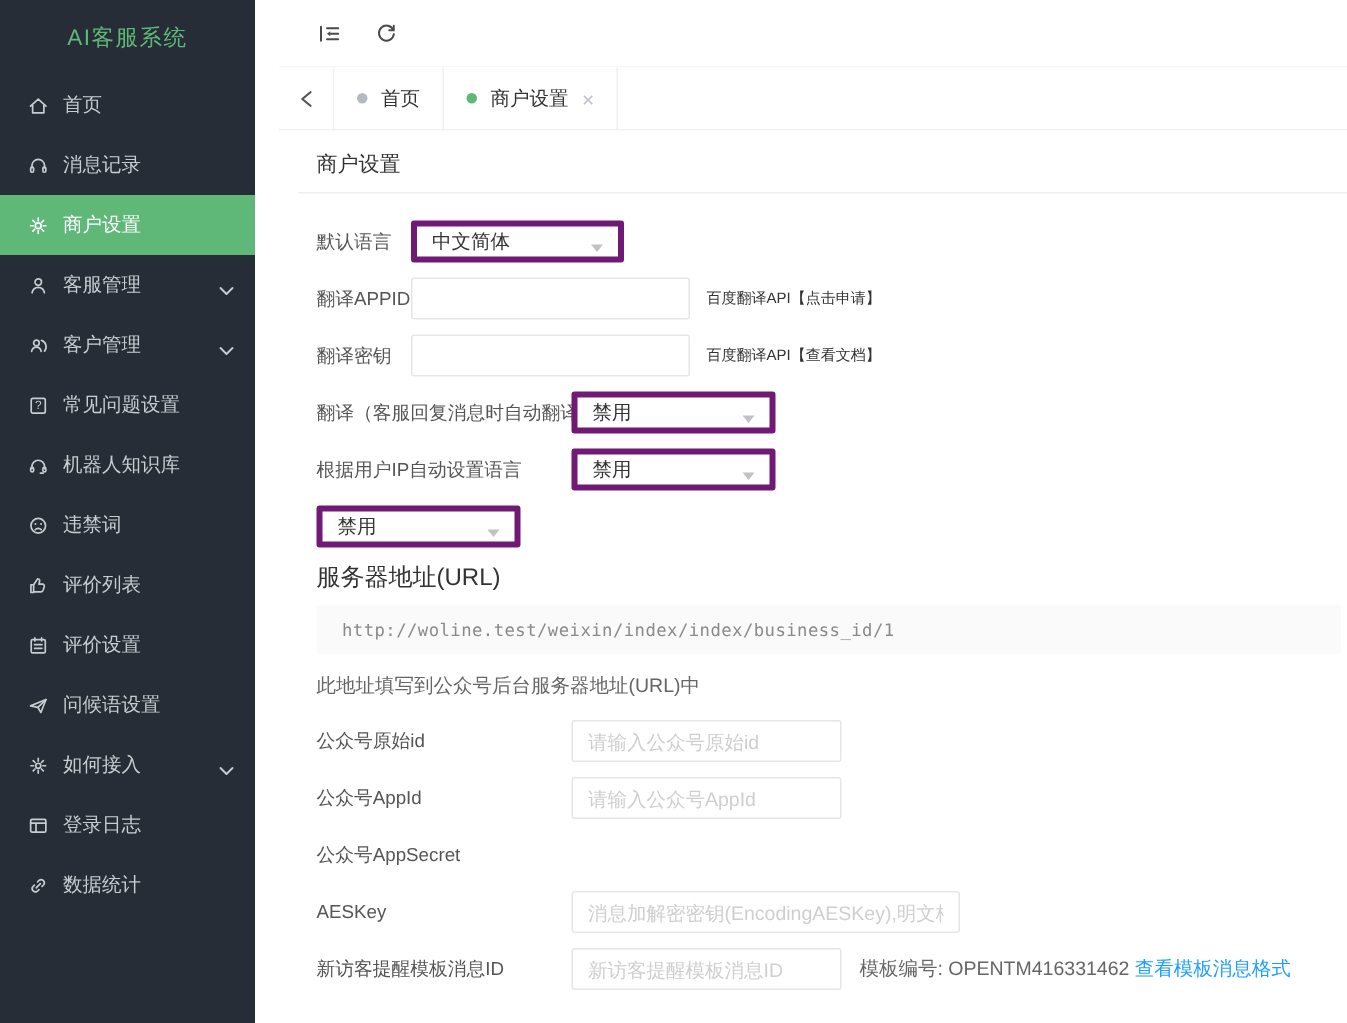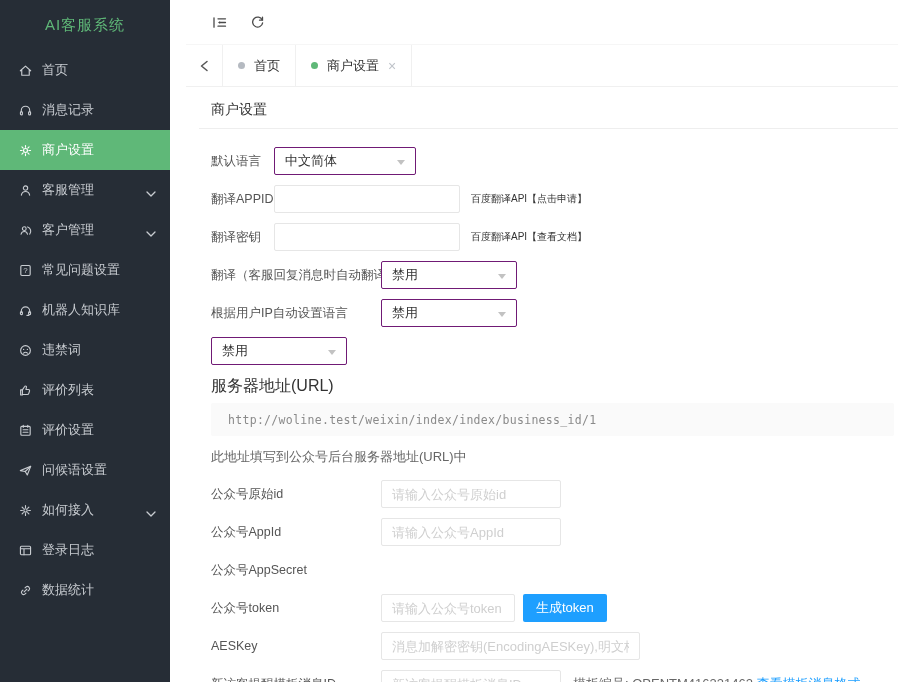--- a/index.html
+++ b/index.html
@@ -34,21 +34,21 @@
   .tab .tab-label { font-size:13px; color:#333; }
   .tab .tab-close { margin-left:9px; color:#bfc3c9; font-size:14px; line-height:1; cursor:pointer; }
 
   .content { flex:1; background:#fff; padding-left:13px; overflow:hidden; }
   .page-title { padding:14px 0 9px 12px; font-size:14px; color:#333; border-bottom:1px solid #eeeeee; }
   .form { padding-left:12px; padding-top:18px; }
   .row { display:flex; align-items:center; margin-bottom:10px; height:28px; }
   .row .lbl { font-size:12.5px; color:#555; white-space:nowrap; }
   .lbl-s { width:63px; flex:0 0 63px; }
   .lbl-l { width:170px; flex:0 0 170px; }
-  .sel { height:28px; border:1px solid #701a75; border-radius:2px; background:#fff; display:flex;
+  .sel { height:28px; border:4px solid #701a75; border-radius:2px; background:#fff; display:flex;
          align-items:center; padding:0 24px 0 10px; position:relative; color:#333; font-size:13px; cursor:pointer; }
   .sel:after { content:""; position:absolute; right:10px; top:12px; border-left:4px solid transparent;
                border-right:4px solid transparent; border-top:5px solid #c2c2c2; }
   .sel-lang { width:142px; }
   .sel-mid  { width:136px; }
   .inp { height:28px; border:1px solid #e6e6e6; border-radius:2px; padding:0 10px; font-size:13px;
          color:#333; outline:none; font-family:inherit; background:#fff; }
   .inp::placeholder { color:#cfcfcf; }
   .inp-a { width:186px; }
   .inp-b { width:180px; }
@@ -325,25 +325,20 @@
 
         <div class="row">
           <span class="lbl lbl-l">公众号AppId</span>
           <input class="inp inp-b" type="text" placeholder="请输入公众号AppId" style="">
         </div>
 
         <div class="row">
           <span class="lbl lbl-l">公众号AppSecret</span>
         </div>
 
-        <div class="row">
-          <span class="lbl lbl-l">公众号token</span>
-          <input class="inp inp-token" type="text" placeholder="请输入公众号token" style="">
-          <button class="btn-blue">生成token</button>
-        </div>
 
         <div class="row">
           <span class="lbl lbl-l">AESKey</span>
           <input class="inp inp-aes" type="text" placeholder="消息加解密密钥(EncodingAESKey),明文格式请留空" style="">
         </div>
 
         <div class="row">
           <span class="lbl lbl-l">新访客提醒模板消息ID</span>
           <input class="inp inp-b" type="text" placeholder="新访客提醒模板消息ID" style="">
           <span class="tpl-note">

